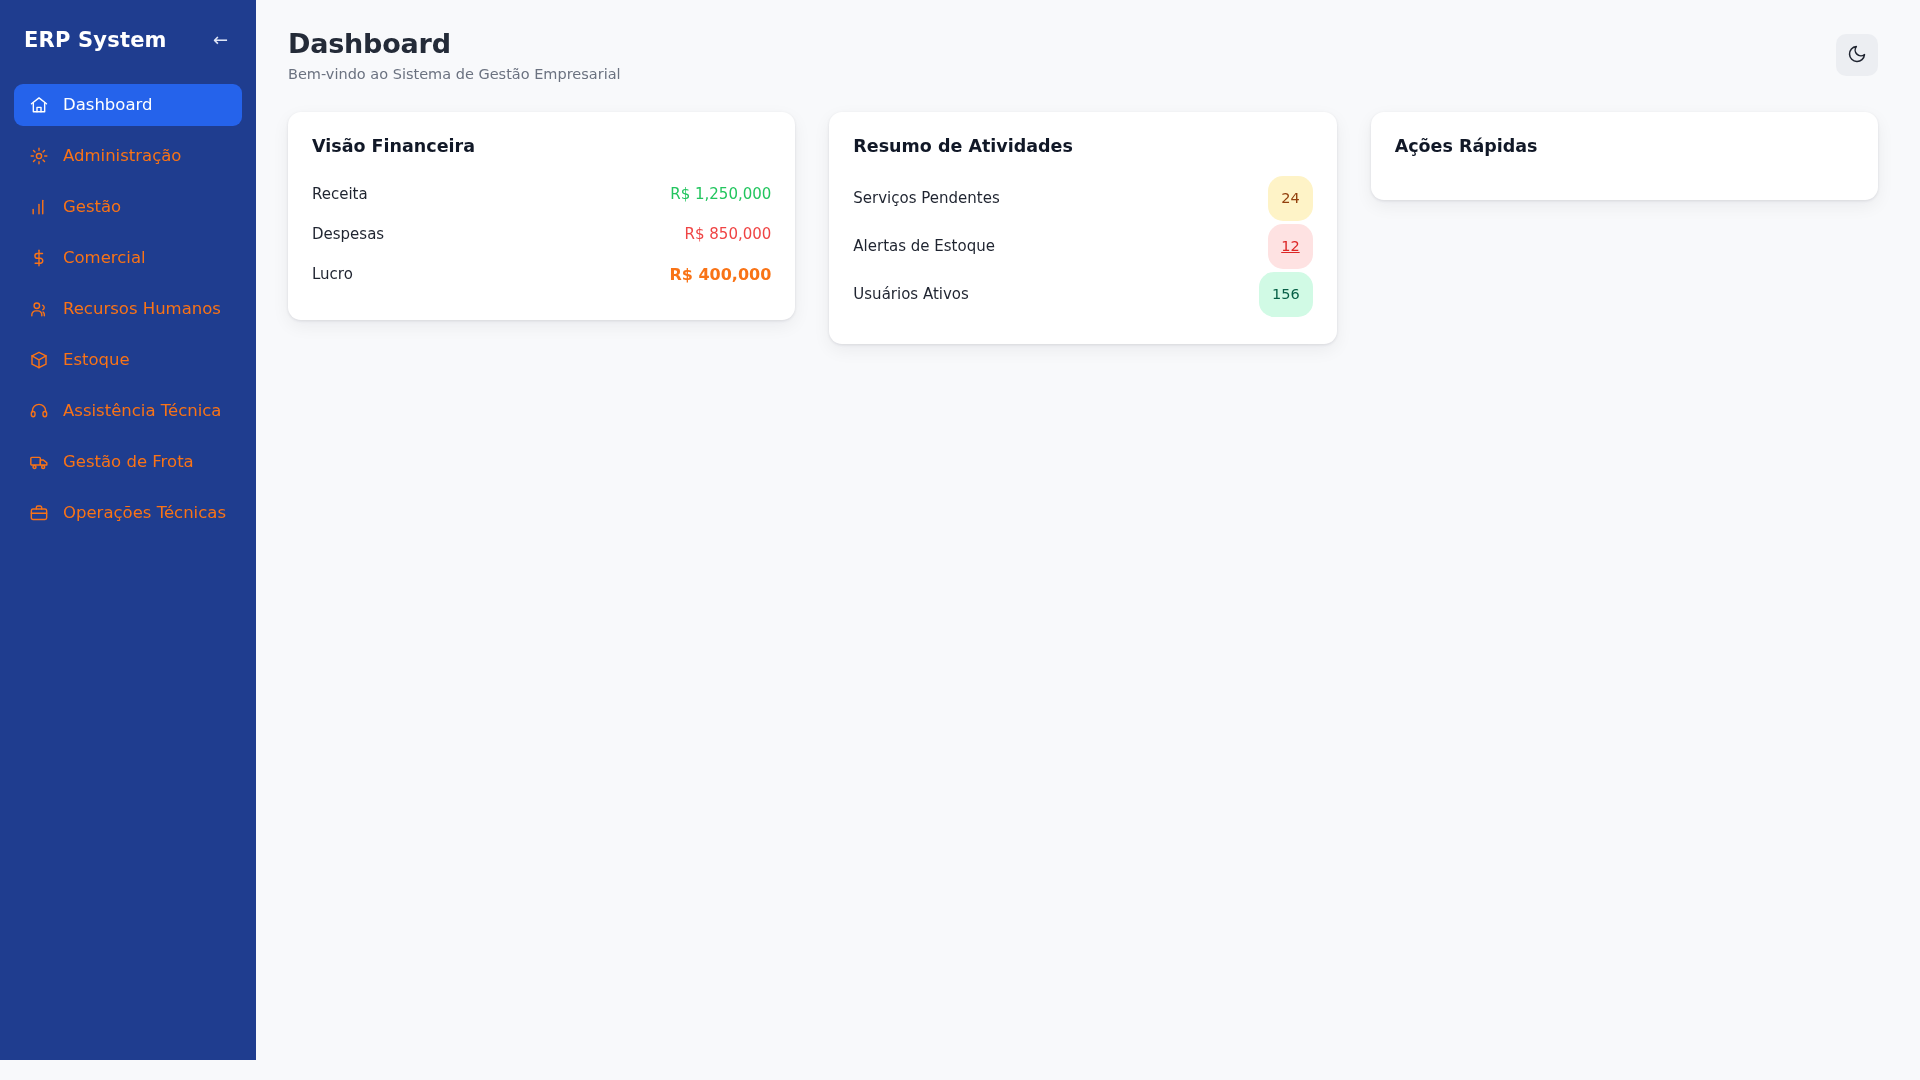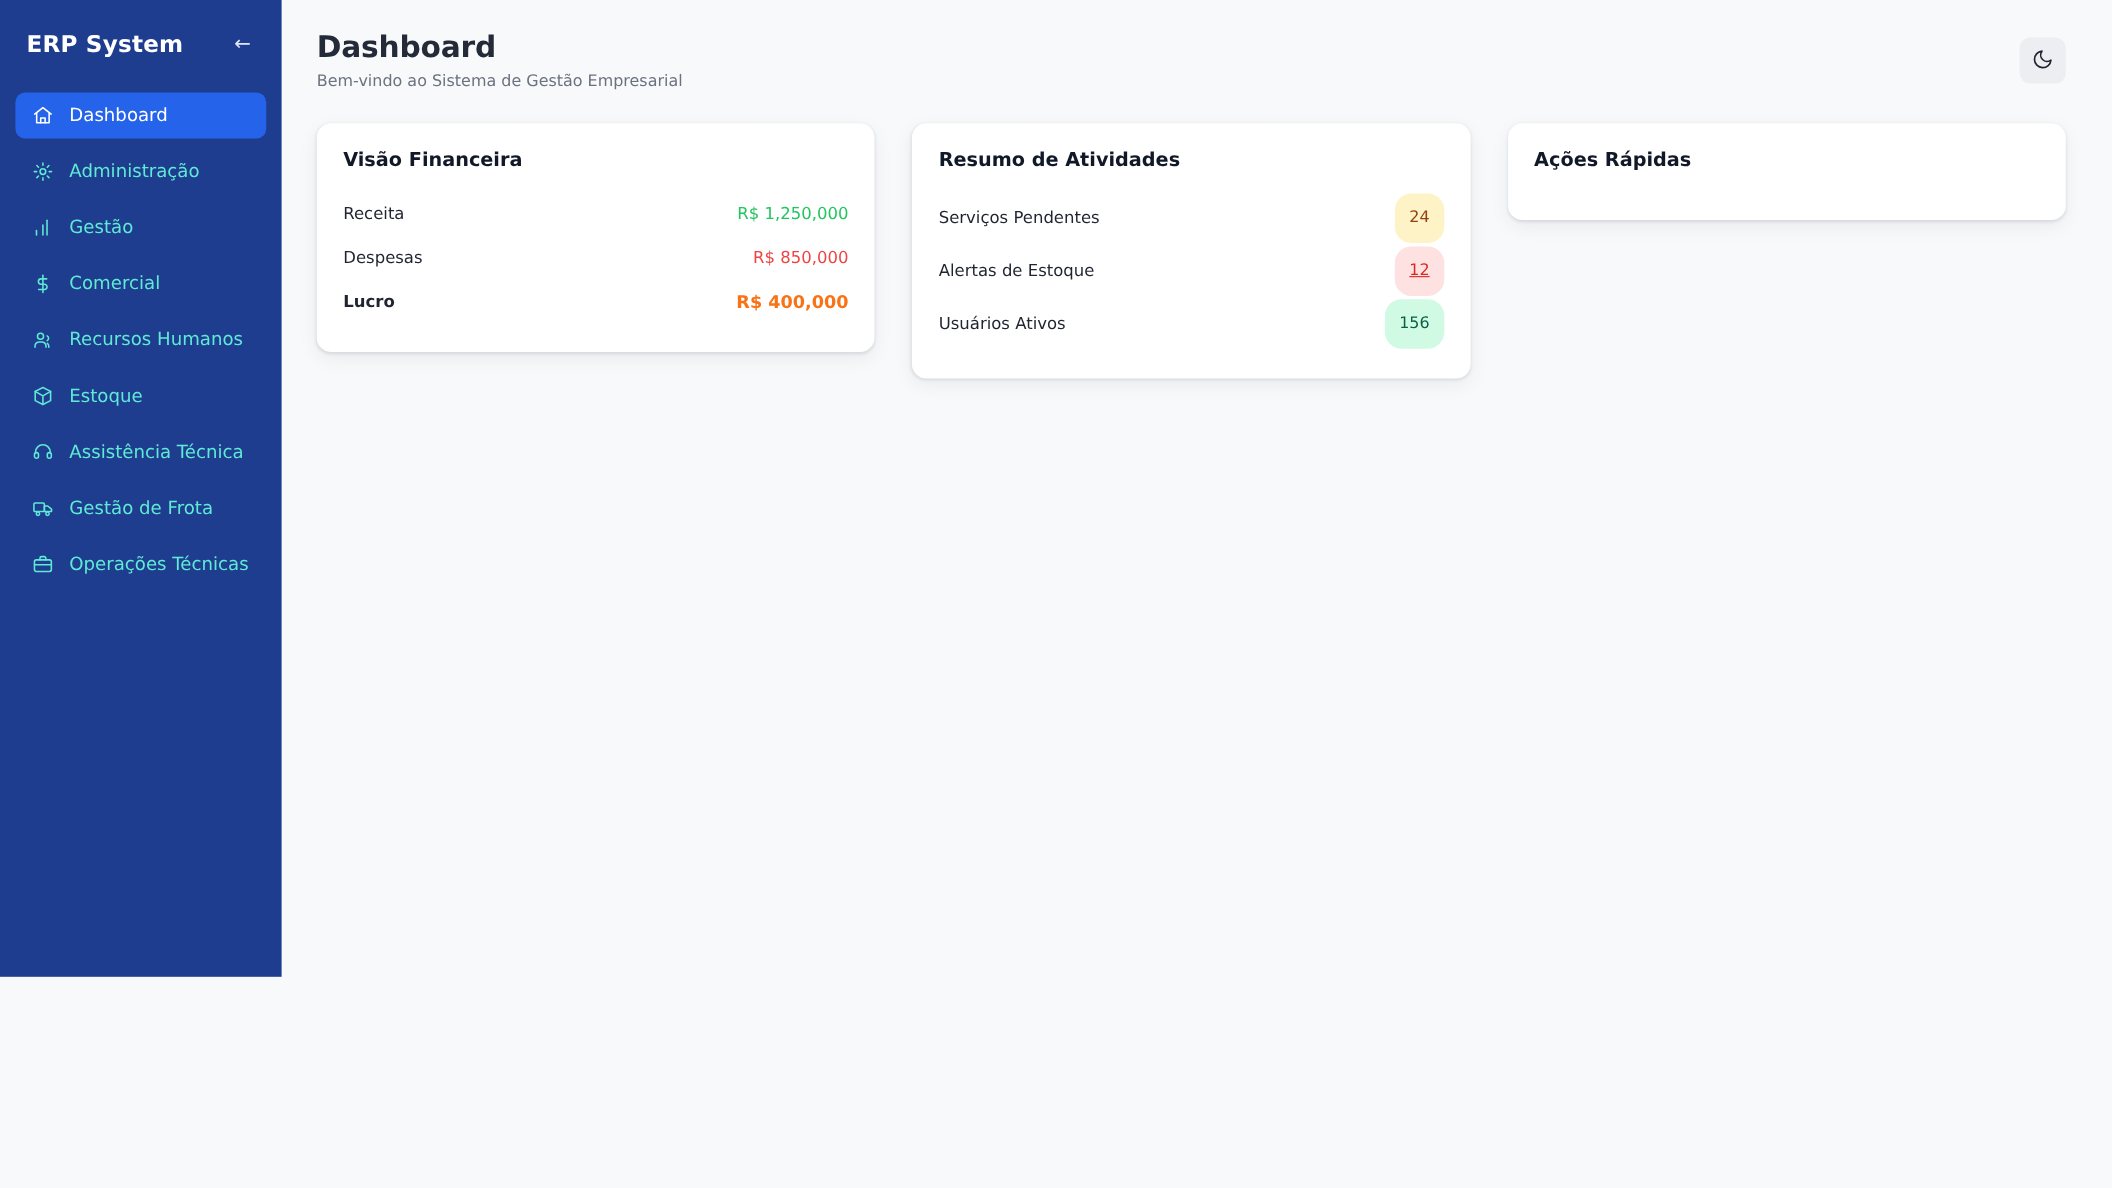--- a/index.html
+++ b/index.html
@@ -14,21 +14,21 @@
     font-family: "DejaVu Sans", "Liberation Sans", sans-serif;
     background: #f8f9fb;
     display: flex;
     color: #1f2430;
   }
 
   
   #sidebar {
     width: 256px;
     min-width: 256px;
-    height: 888px;
+    height: 1060px;
     background: #1f3d8f;
     display: flex;
     flex-direction: column;
     padding-top: 18px;
   }
 
   #sidebar-header {
     display: flex;
     align-items: center;
     justify-content: space-between;
@@ -64,21 +64,21 @@
   }
 
   .nav-item {
     display: flex;
     align-items: center;
     gap: 14px;
     height: 42px;
     padding: 0 14px;
     border-radius: 9px;
     cursor: pointer;
-    color: #5eead4;
+    color: #f97316;
     font-size: 16.5px;
     white-space: nowrap;
   }
 
   .nav-item.active {
     background: #2563eb;
     color: #ffffff;
   }
 
   .nav-icon {
@@ -177,21 +177,21 @@
   
   .fin-row {
     display: flex;
     align-items: center;
     justify-content: space-between;
     height: 40px;
     font-size: 15px;
   }
 
   .fin-label { color: #1f2430; }
-  .fin-label.strong { font-weight: bold; }
+  .fin-label.strong { font-weight: normal; }
   .fin-value { font-size: 15px; }
   .fin-value.strong { font-weight: bold; font-size: 16px; }
 
   
   .act-row {
     display: flex;
     align-items: center;
     justify-content: space-between;
     height: 48px;
     font-size: 15px;

